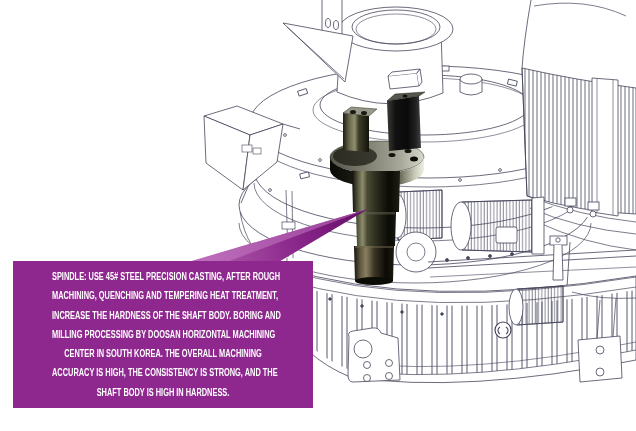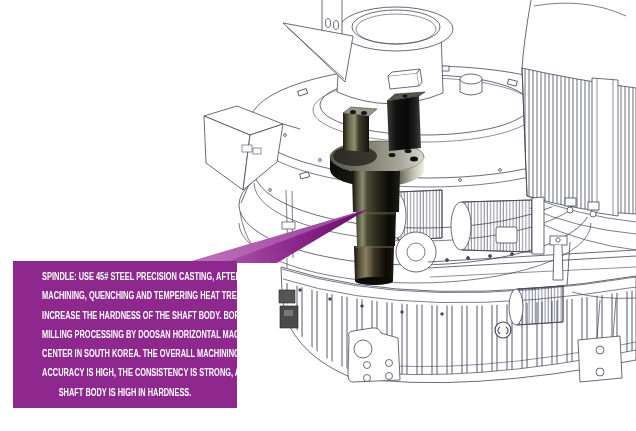--- a/index.html
+++ b/index.html
@@ -1,20 +1,20 @@
 <!DOCTYPE html>
 <html><head>
 <meta charset="utf-8">
 <style>
   html,body{margin:0;padding:0;background:#fff;}
   .stage{position:relative;width:636px;height:431px;background:#ffffff;overflow:hidden;
          font-family:"Liberation Sans",sans-serif;}
   .stage svg{position:absolute;left:0;top:0;}
   .callout{
-    position:absolute;left:13px;top:261px;width:224px;height:147px;
+    position:absolute;left:13px;top:261px;width:300px;height:147px;
     background:#8e278e;display:flex;flex-direction:column;justify-content:center;
     box-sizing:border-box;padding:0 0;
   }
   .callout-line{
     color:#ffffff;font-weight:bold;font-size:10px;line-height:19.3px;
     text-align:center;white-space:nowrap;transform:scaleX(0.74);
     transform-origin:50% 50%;letter-spacing:0px;
   }
 </style>
 </head>

